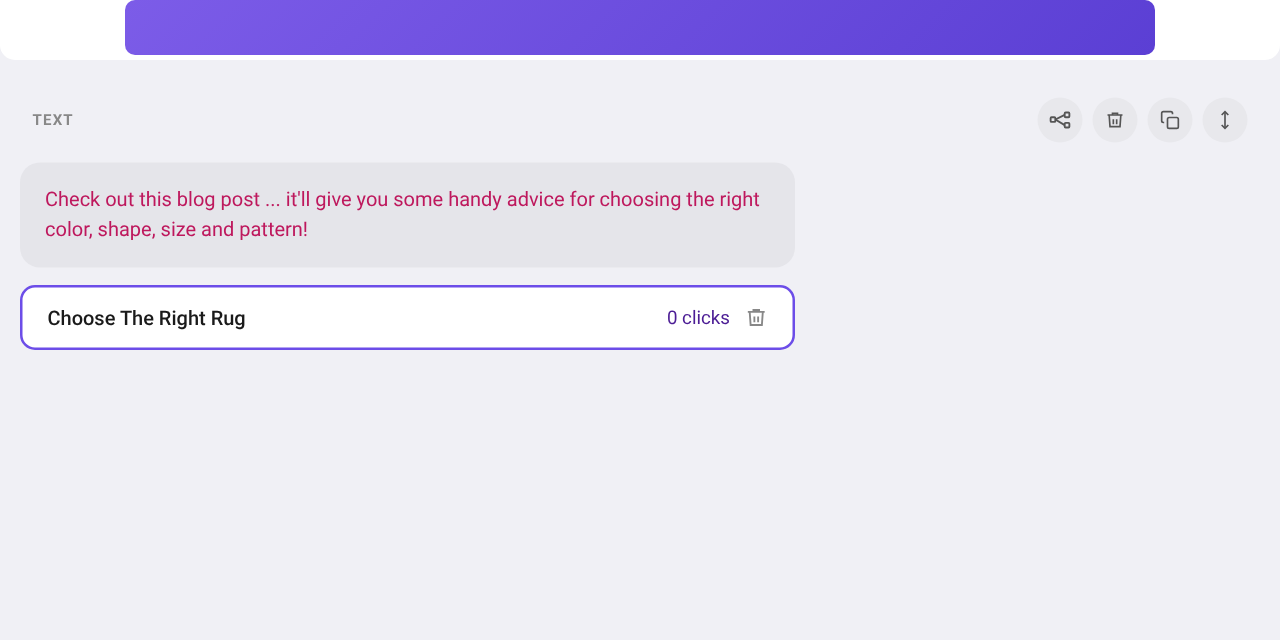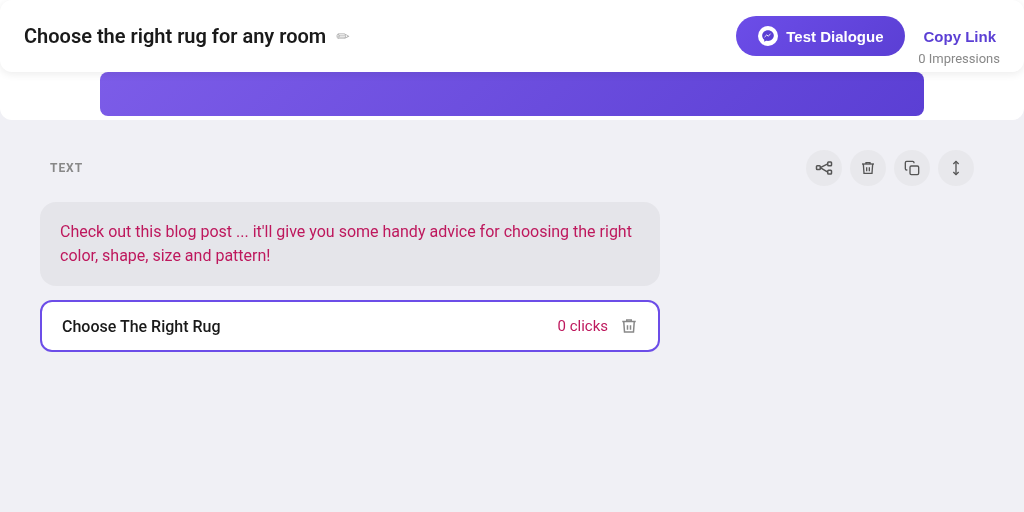--- a/index.html
+++ b/index.html
@@ -105,21 +105,21 @@
 
     .purple-bar {
       background: linear-gradient(135deg, #7c5ce8, #5b3fd4);
       border-radius: 8px;
       height: 44px;
       width: 100%;
     }
 
     
     .main-content {
-      padding: 20px 40px;
+      padding: 20px 16px;
       background: #f0f0f5;
     }
 
     
     .text-section-header {
       display: flex;
       align-items: center;
       justify-content: space-between;
       margin-bottom: 16px;
       padding: 0 10px;
@@ -184,21 +184,21 @@
     }
 
     .button-row-right {
       display: flex;
       align-items: center;
       gap: 12px;
     }
 
     .clicks-count {
       font-size: 15px;
-      color: #be185d;
+      color: #4c1d95;
     }
 
     .trash-icon-btn {
       background: none;
       border: none;
       cursor: pointer;
       color: #888;
       font-size: 18px;
       display: flex;
       align-items: center;
@@ -209,39 +209,20 @@
       background: white;
       border-radius: 0 0 12px 12px;
       padding-bottom: 4px;
       margin-bottom: 10px;
     }
   </style>
 </head>
 <body>
 
 <div class="top-section">
-  <div class="header-card">
-    <div class="header-left">
-      <span class="header-title">Choose the right rug for any room</span>
-      <span class="edit-icon">✏</span>
-    </div>
-    <div class="header-right">
-      <button class="test-dialogue-btn">
-        <span class="messenger-icon">
-          <svg viewBox="0 0 24 24" fill="none" xmlns="http://www.w3.org/2000/svg">
-            <path d="M12 2C6.477 2 2 6.145 2 11.243c0 2.919 1.379 5.527 3.543 7.274V22l3.204-1.762C9.806 20.4 10.885 20.5 12 20.5c5.523 0 10-4.145 10-9.257S17.523 2 12 2z" fill="#5b3fd4"></path>
-            <path d="M6.5 13.5l3.5-3.5 2.5 2.5 3.5-4" stroke="white" stroke-width="1.5" stroke-linecap="round" stroke-linejoin="round"></path>
-          </svg>
-        </span>
-        <span>Test Dialogue</span>
-      </button>
-      <button class="copy-link-btn">Copy Link</button>
-    </div>
-    <span class="impressions-text">0 Impressions</span>
-  </div>
 
   <div class="purple-bar-wrapper">
     <div class="purple-bar"></div>
   </div>
 </div>
 
 <div class="main-content">
 
   <div class="text-section-header">
     <span class="text-label">TEXT</span>

